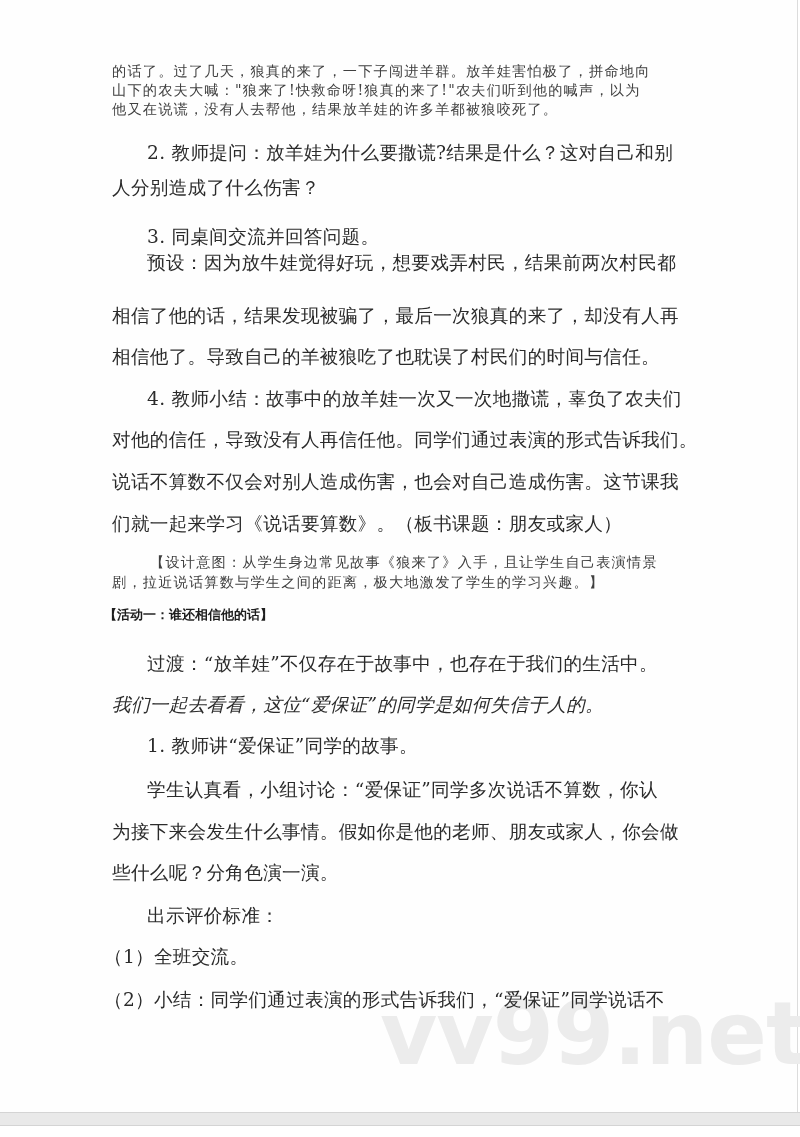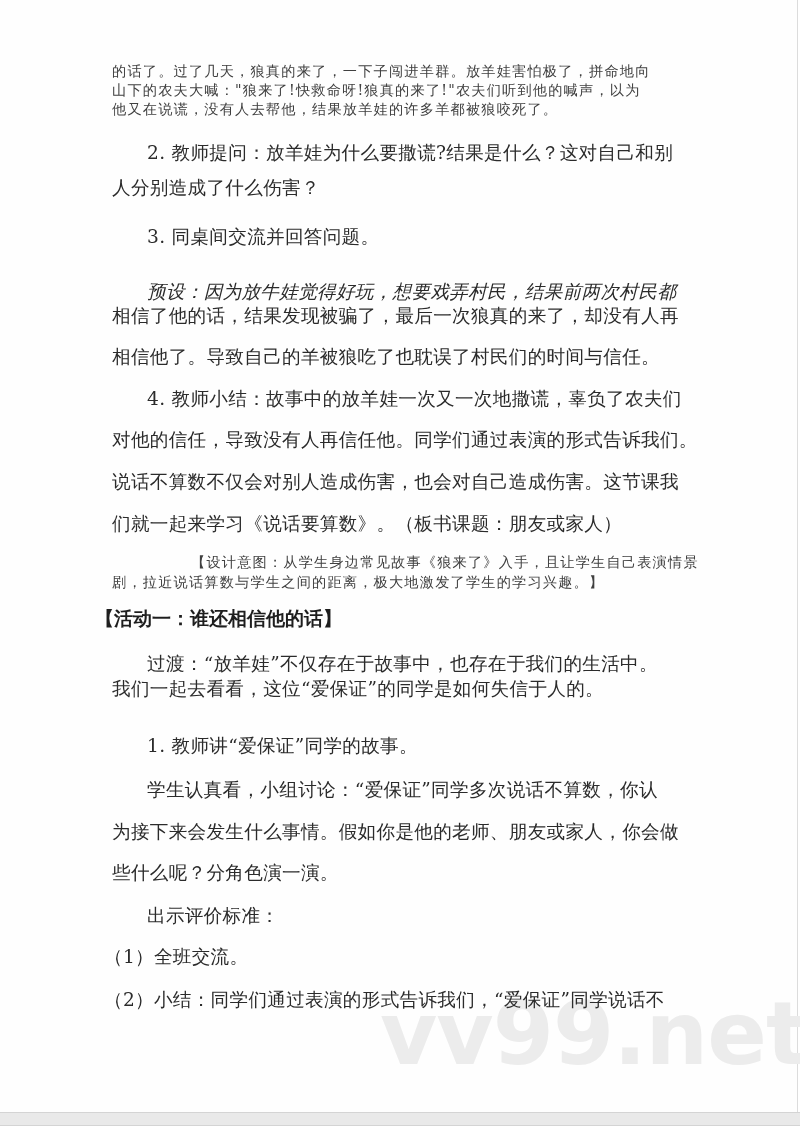--- a/index.html
+++ b/index.html
@@ -38,23 +38,23 @@
   .body {
     font-size: 18.6px;
     color: #2b2b2b;
     letter-spacing: 0.3px;
   }
   .indent { left: 147px; }
   .note-indent { left: 150px; }
   .heading {
     font-family: Liberation Sans, sans-serif;
     font-weight: bold;
-    font-size: 19px;
+    font-size: 13px;
     color: #1e1e1e;
-    left: 95px;
+    left: 104px;
   }
   .watermark {
     position: absolute;
     left: 380px;
     top: 990px;
     font-family: "DejaVu Sans", "Liberation Sans", sans-serif;
     font-weight: bold;
     font-size: 88px;
     color: #ececec;
     letter-spacing: -1px;
@@ -91,36 +91,36 @@
 
     <div class="line small" style="top:62px;">的话了。过了几天，狼真的来了，一下子闯进羊群。放羊娃害怕极了，拼命地向</div>
     <div class="line small" style="top:81px;">山下的农夫大喊："狼来了!快救命呀!狼真的来了!"农夫们听到他的喊声，以为</div>
     <div class="line small" style="top:100px;">他又在说谎，没有人去帮他，结果放羊娃的许多羊都被狼咬死了。</div>
 
     <div class="line body indent" style="top:120px;margin-top:20px;">2. 教师提问：放羊娃为什么要撒谎?结果是什么？这对自己和别</div>
     <div class="line body" style="top:175px;">人分别造成了什么伤害？</div>
 
     <div class="line body indent" style="top:224px;">3. 同桌间交流并回答问题。</div>
 
-    <div class="line body indent" style="top:279px;font-style:italic;">预设：因为放牛娃觉得好玩，想要戏弄村民，结果前两次村民都</div>
+    <div class="line body indent" style="top:250px;">预设：因为放牛娃觉得好玩，想要戏弄村民，结果前两次村民都</div>
     <div class="line body" style="top:303px;">相信了他的话，结果发现被骗了，最后一次狼真的来了，却没有人再</div>
     <div class="line body" style="top:344px;">相信他了。导致自己的羊被狼吃了也耽误了村民们的时间与信任。</div>
 
     <div class="line body indent" style="top:386px;">4. 教师小结：故事中的放羊娃一次又一次地撒谎，辜负了农夫们</div>
     <div class="line body" style="top:427px;">对他的信任，导致没有人再信任他。同学们通过表演的形式告诉我们。</div>
     <div class="line body" style="top:469px;">说话不算数不仅会对别人造成伤害，也会对自己造成伤害。这节课我</div>
     <div class="line body" style="top:511px;">们就一起来学习《说话要算数》。（板书课题：朋友或家人）</div>
 
-    <div class="line small note-indent" style="top:553px;margin-left:41px;">【设计意图：从学生身边常见故事《狼来了》入手，且让学生自己表演情景</div>
+    <div class="line small note-indent" style="top:553px;">【设计意图：从学生身边常见故事《狼来了》入手，且让学生自己表演情景</div>
     <div class="line small" style="top:573px;">剧，拉近说话算数与学生之间的距离，极大地激发了学生的学习兴趣。】</div>
 
     <div class="line heading" style="top:606px;">【活动一：谁还相信他的话】</div>
 
     <div class="line body indent" style="top:651px;">过渡：“放羊娃”不仅存在于故事中，也存在于我们的生活中。</div>
-    <div class="line body" style="top:676px;">我们一起去看看，这位“爱保证”的同学是如何失信于人的。</div>
+    <div class="line body" style="top:692px;font-style:italic;">我们一起去看看，这位“爱保证”的同学是如何失信于人的。</div>
 
     <div class="line body indent" style="top:733px;">1. 教师讲“爱保证”同学的故事。</div>
 
     <div class="line body indent" style="top:777px;">学生认真看，小组讨论：“爱保证”同学多次说话不算数，你认</div>
     <div class="line body" style="top:819px;">为接下来会发生什么事情。假如你是他的老师、朋友或家人，你会做</div>
     <div class="line body" style="top:860px;">些什么呢？分角色演一演。</div>
 
     <div class="line body indent" style="top:903px;">出示评价标准：</div>
     <div class="line body" style="top:944px; left:104px;">（1）全班交流。</div>
     <div class="line body" style="top:987px; left:104px;">（2）小结：同学们通过表演的形式告诉我们，“爱保证”同学说话不</div>

